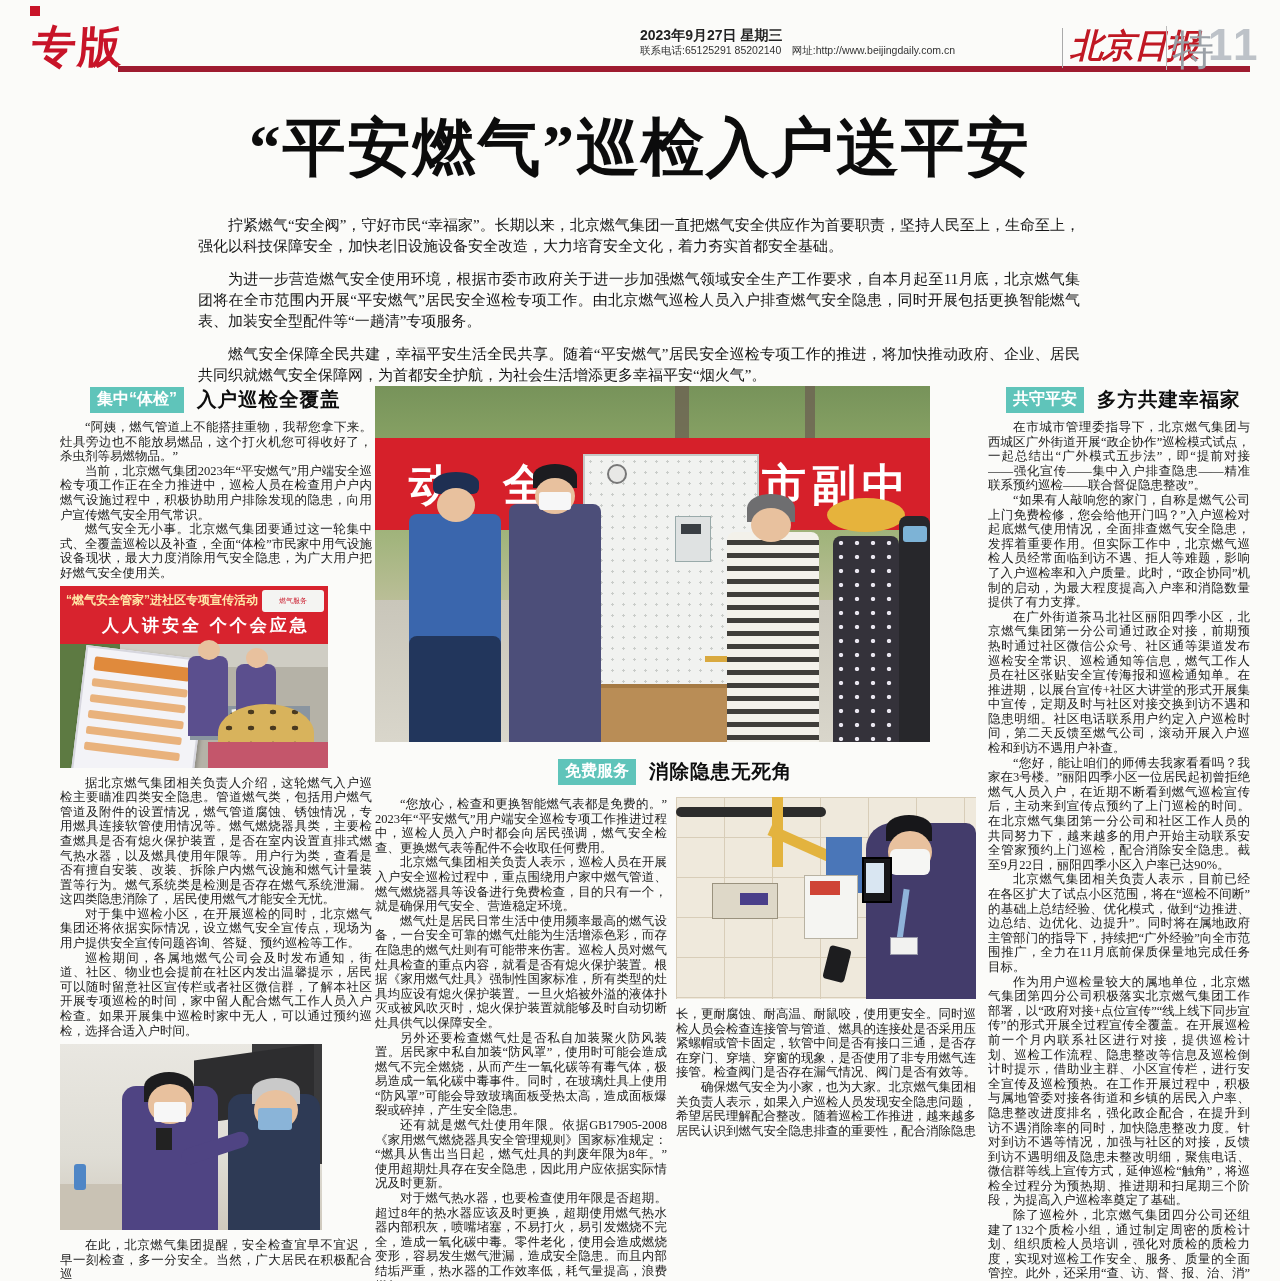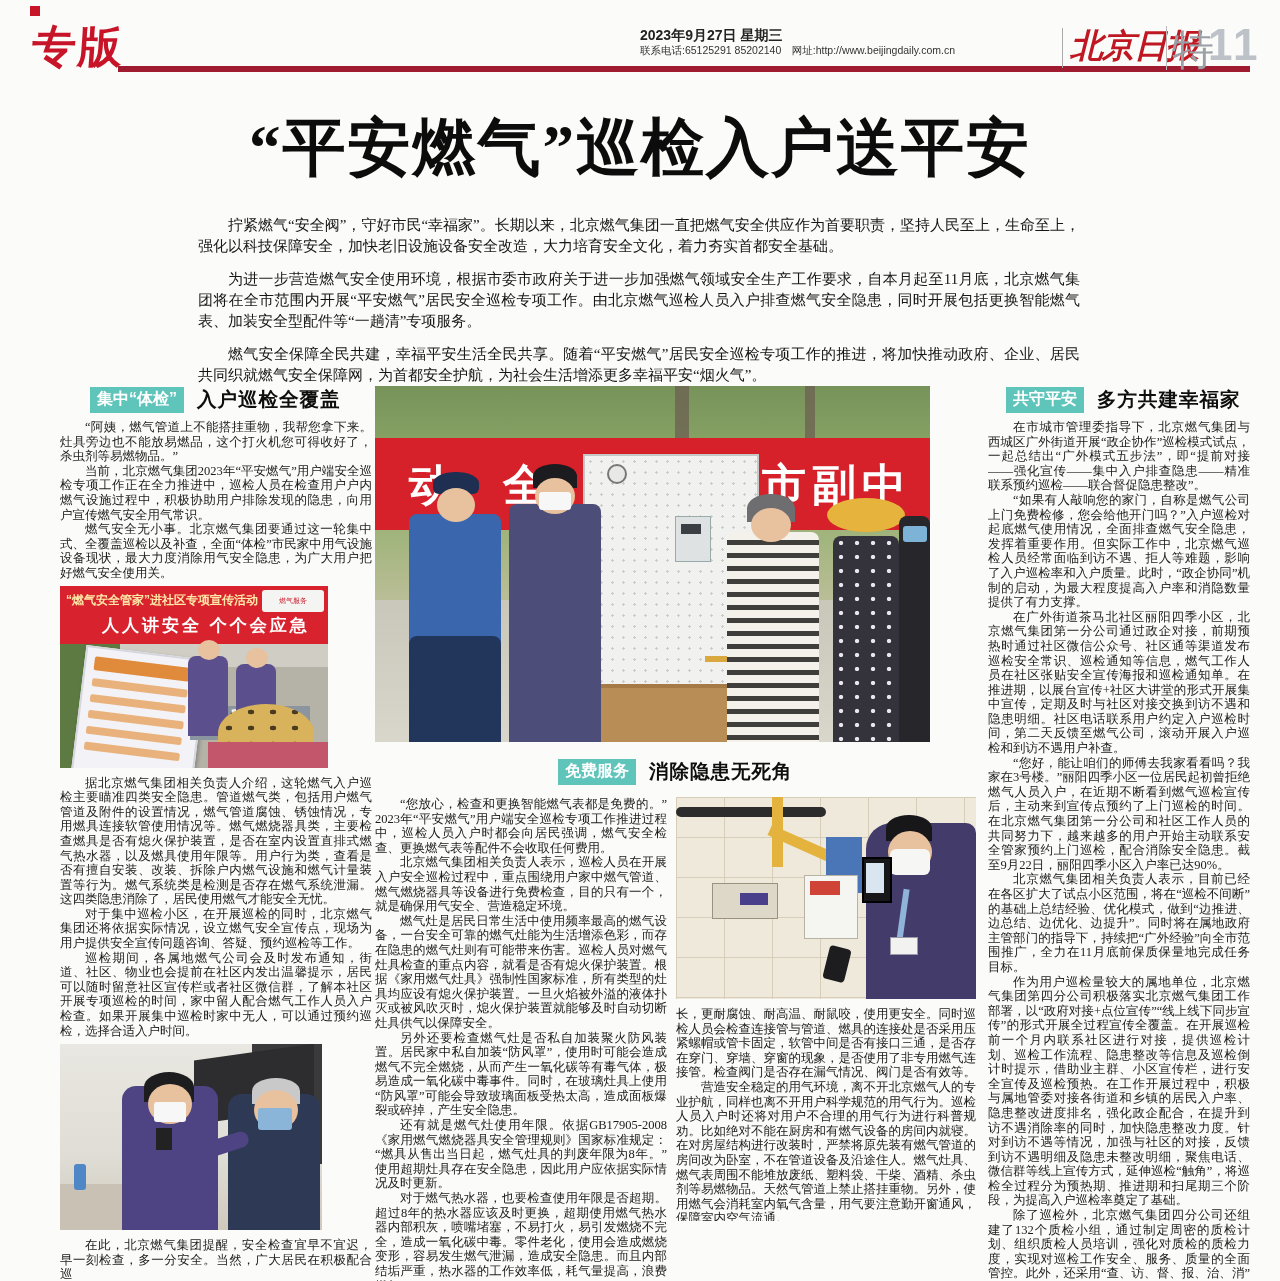--- a/index.html
+++ b/index.html
@@ -274,21 +274,20 @@
     <div class="p3-hair"></div>
     <div class="face p3-face"></div>
     <div class="p3-mask"></div>
     <div class="p3-phone"></div>
     <div class="p3-phscreen"></div>
     <div class="p3-lanyard"></div>
     <div class="p3-badge"></div>
     <div class="p3-detector"></div>
   </div>
   <p class="bp" style="text-indent:0">长，更耐腐蚀、耐高温、耐鼠咬，使用更安全。同时巡检人员会检查连接管与管道、燃具的连接处是否采用压紧螺帽或管卡固定，软管中间是否有接口三通，是否存在穿门、穿墙、穿窗的现象，是否使用了非专用燃气连接管。检查阀门是否存在漏气情况、阀门是否有效等。</p>
-  <p class="bp">营造安全稳定的用气环境，离不开北京燃气人的专业护航，同样也离不开用户科学规范的用气行为。巡检人员入户时还将对用户不合理的用气行为进行科普规劝。比如绝对不能在厨房和有燃气设备的房间内就寝。在对房屋结构进行改装时，严禁将原先装有燃气管道的房间改为卧室，不在管道设备及沿途住人。燃气灶具、燃气表周围不能堆放废纸、塑料袋、干柴、酒精、杀虫剂等易燃物品。天然气管道上禁止搭挂重物。另外，使用燃气会消耗室内氧气含量，用气要注意勤开窗通风，保障室内空气流通。</p>
   <p class="bp">确保燃气安全为小家，也为大家。北京燃气集团相关负责人表示，如果入户巡检人员发现安全隐患问题，希望居民理解配合整改。随着巡检工作推进，越来越多居民认识到燃气安全隐患排查的重要性，配合消除隐患</p>
 </div>
 
 <div class="abs col col4">
   <div class="sec-head" style="margin-left:18px">
     <span class="tag">共守平安</span>
     <span class="sec-title">多方共建幸福家</span>
   </div>
   <p class="bp">在市城市管理委指导下，北京燃气集团与西城区广外街道开展“政企协作”巡检模式试点，一起总结出“广外模式五步法”，即“提前对接——强化宣传——集中入户排查隐患——精准联系预约巡检——联合督促隐患整改”。</p>
   <p class="bp">“如果有人敲响您的家门，自称是燃气公司上门免费检修，您会给他开门吗？”入户巡检对起底燃气使用情况，全面排查燃气安全隐患，发挥着重要作用。但实际工作中，北京燃气巡检人员经常面临到访不遇、拒人等难题，影响了入户巡检率和入户质量。此时，“政企协同”机制的启动，为最大程度提高入户率和消隐数量提供了有力支撑。</p>

